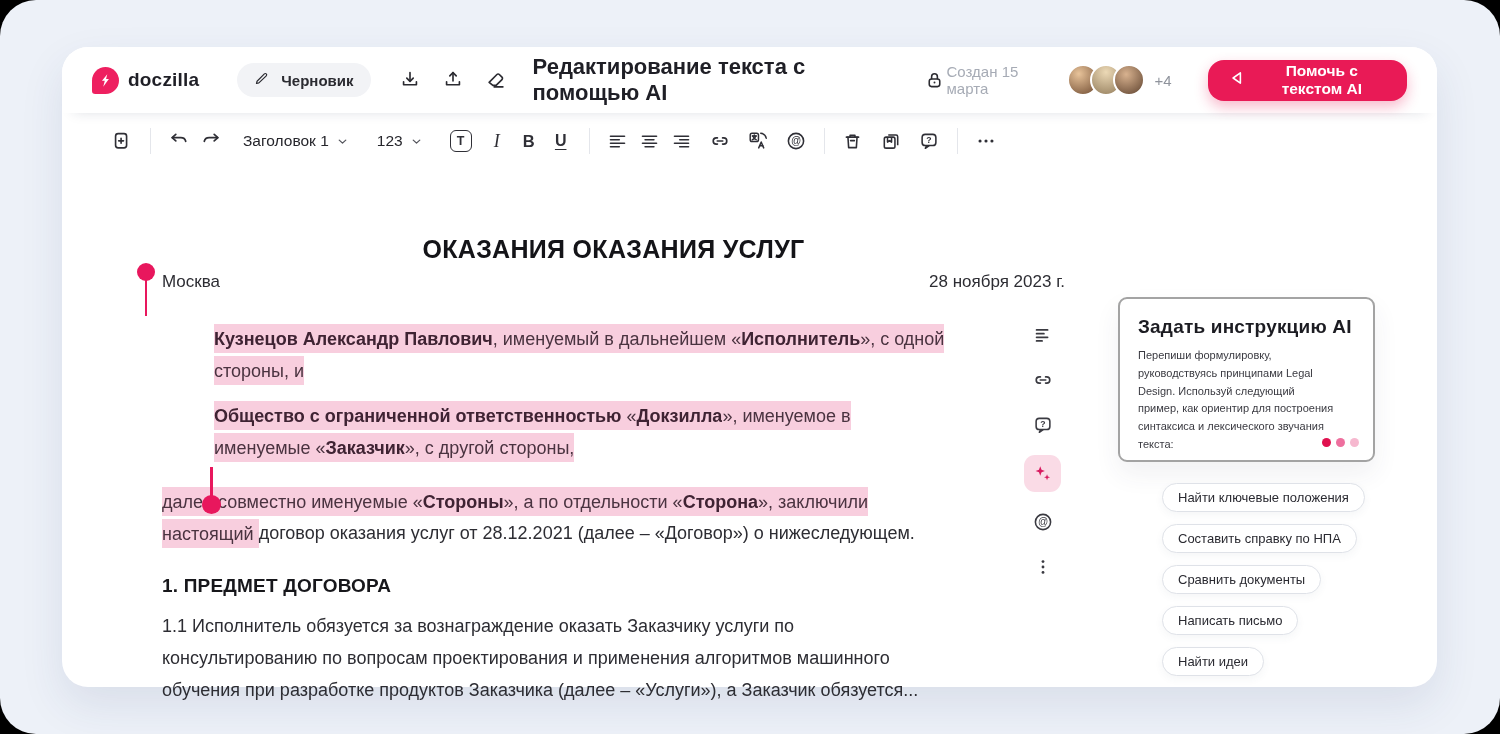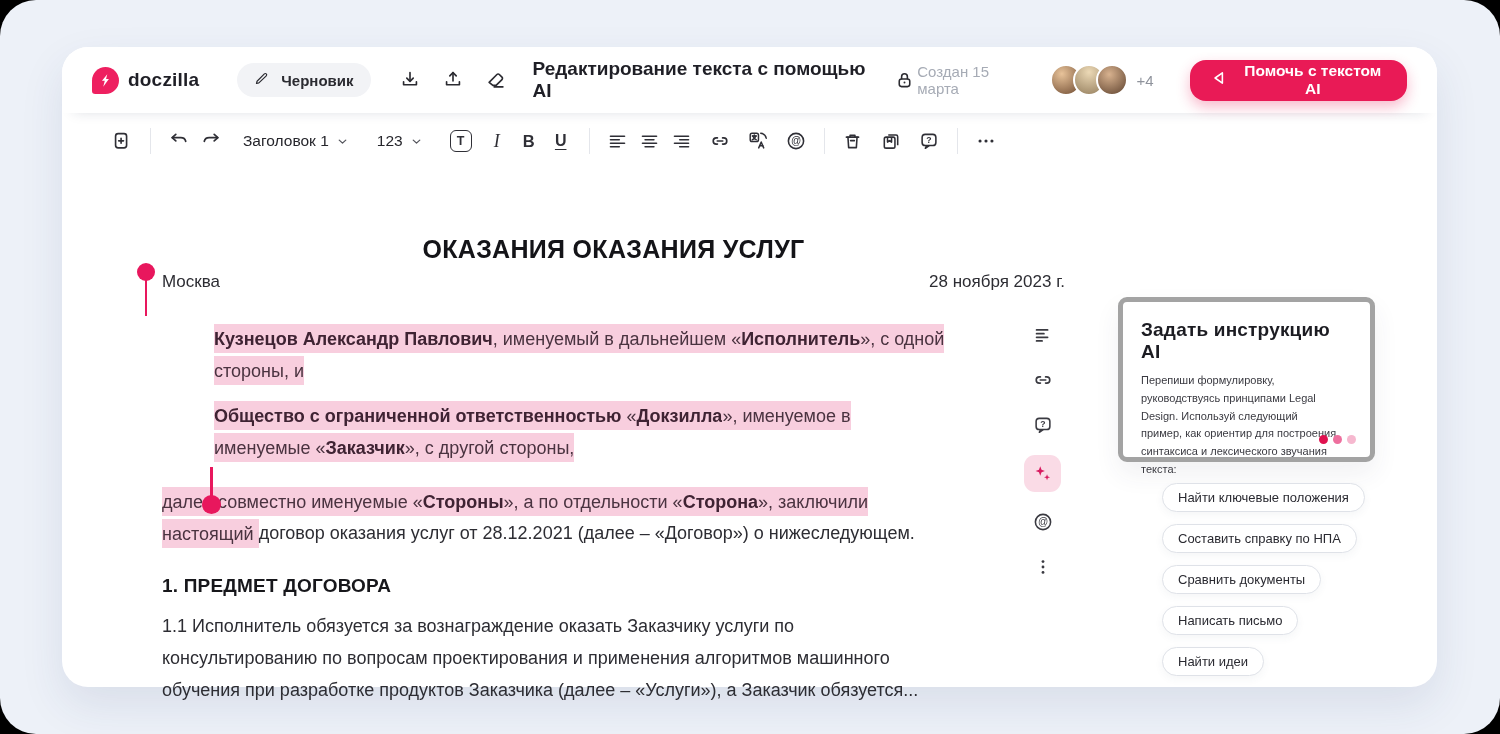--- a/index.html
+++ b/index.html
@@ -15,21 +15,21 @@
     padding:0 30px;box-sizing:border-box;border-radius:26px 26px 0 0;background:#fff;
     box-shadow:0 10px 14px -12px rgba(30,40,70,.18);z-index:5;}
   .brand{display:flex;align-items:center;gap:9px;}
   .logo-mark{width:27px;height:27px;background:#ee2060;border-radius:50% 50% 50% 12%;
     display:grid;place-items:center;flex:0 0 auto;}
   .brand-name{font-size:19px;font-weight:700;color:#1f1f26;letter-spacing:.2px;}
   .draft-pill{display:flex;align-items:center;gap:12px;background:#f2f3f6;border-radius:19px;
     padding:8px 17px;margin-left:38px;color:#2b2b31;font-size:15px;font-weight:600;cursor:pointer;}
   .top-actions{display:flex;align-items:center;gap:17px;margin-left:26px;color:#2b2b31;}
   .icon-btn{display:grid;place-items:center;width:26px;height:26px;cursor:pointer;color:#2b2b31;}
-  .doc-name{font-size:19px;font-weight:700;color:#1f1f26;margin-left:24px;}
+  .doc-name{font-size:22px;font-weight:700;color:#1f1f26;margin-left:24px;}
   .lock{margin-left:12px;color:#2b2b31;}
   .top-right{margin-left:auto;display:flex;align-items:center;}
   .created{font-size:15px;color:#a6abb5;}
   .avatars{display:flex;margin-left:20px;}
   .avatar{width:32px;height:32px;border-radius:50%;border:2px solid #fff;box-sizing:border-box;}
   .avatar+.avatar{margin-left:-9px;}
   .av1{background:radial-gradient(circle at 35% 28%,#e8c39a,#6e4a30);}
   .av2{background:radial-gradient(circle at 50% 22%,#ecd9b6,#96805f);}
   .av3{background:radial-gradient(circle at 40% 30%,#d8b28f,#5e422e);}
   .extra-count{font-size:15px;color:#8f939c;margin-left:9px;}
@@ -72,21 +72,21 @@
   .sel .stem{position:absolute;width:2.5px;background:#e8175d;}
 
   
   .side-rail{position:absolute;left:1024px;top:320px;width:37px;display:flex;flex-direction:column;
     align-items:center;gap:15px;color:#3a3a41;}
   .rail-btn{display:grid;place-items:center;width:30px;height:30px;cursor:pointer;}
   .rail-btn.active{width:37px;height:37px;background:#fadbe6;border-radius:11px;color:#d81b60;}
 
   
   .ai-panel{position:absolute;left:1118px;top:297px;width:257px;height:165px;background:#fff;
-    border:5px solid #a3a3a3;border-radius:9px;box-shadow:0 12px 26px rgba(50,60,90,.07);
+    border:2px solid #a3a3a3;border-radius:9px;box-shadow:0 12px 26px rgba(50,60,90,.07);
     padding:17px 18px;box-sizing:border-box;}
   .ai-panel h2{margin:0;font-size:19px;font-weight:700;color:#1c1c22;letter-spacing:.2px;}
   .ai-body{margin-top:9px;font-size:11px;line-height:1.62;color:#3a3a41;width:200px;}
   .typing-dots{position:absolute;right:14px;bottom:13px;display:flex;gap:5px;}
   .typing-dots i{width:9px;height:9px;border-radius:50%;}
   .td1{background:#e0114f;}.td2{background:#ee6f9e;}.td3{background:#f6b8cf;}
 
   
   .pills{position:absolute;left:1118px;top:483px;display:flex;flex-direction:column;
     align-items:flex-start;gap:12px;}

